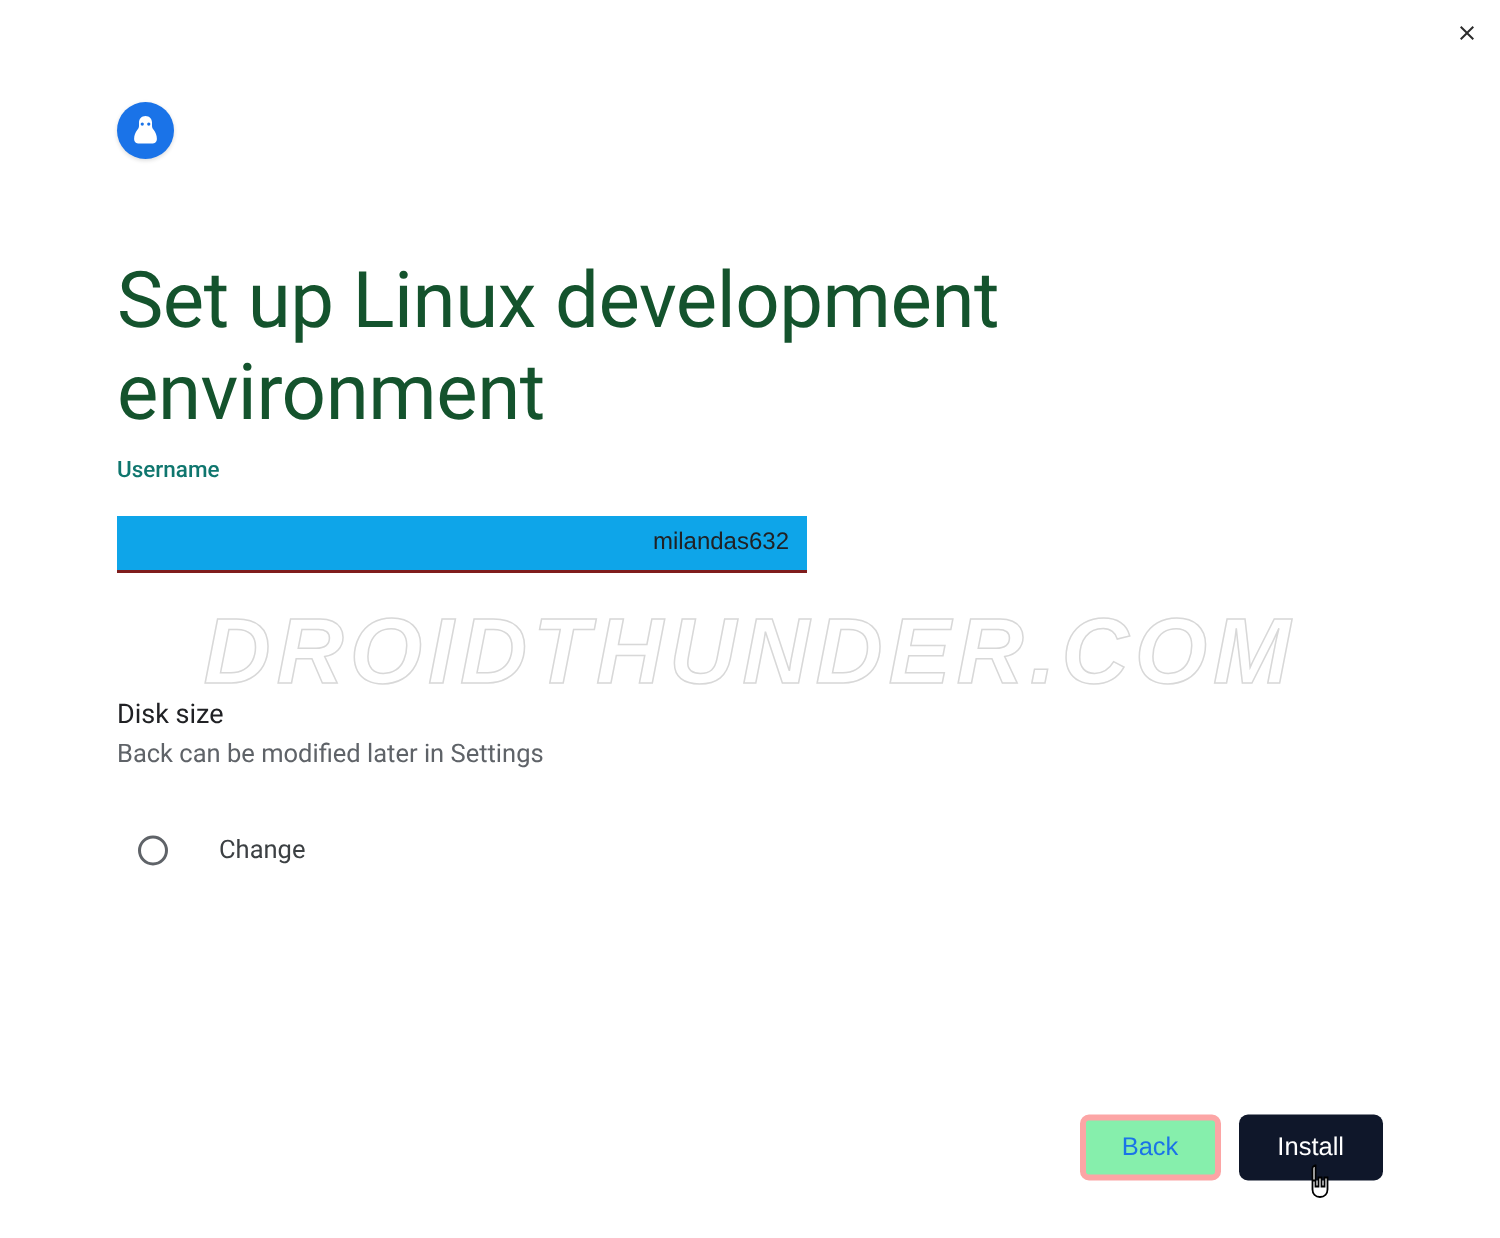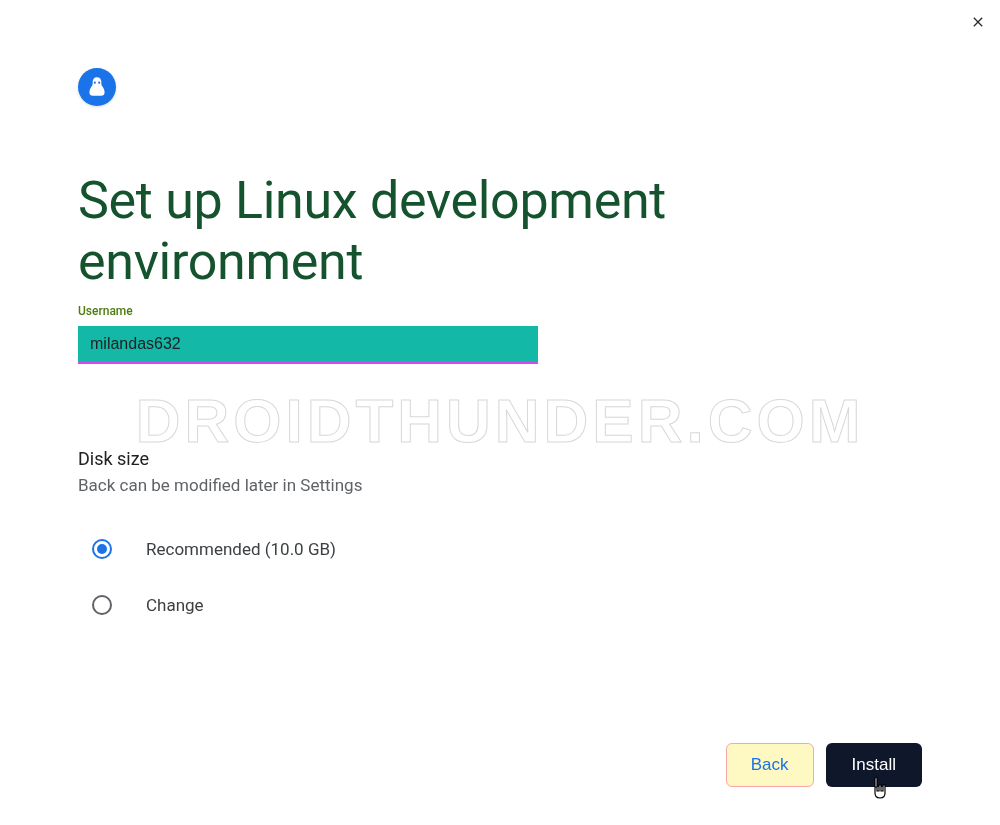--- a/index.html
+++ b/index.html
@@ -54,35 +54,36 @@
       color: #14532d;
       margin-bottom: 12px;
       letter-spacing: -0.3px;
     }
     .subtitle {
       font-size: 17px;
       color: #5f6368;
       margin-bottom: 64px;
     }
     .field-label {
-      font-size: 12px;
-      color: #4d7c0f;
+      font-size: 15px;
+      color: #0f766e;
       font-weight: 500;
-      margin-bottom: 8px;
+      margin-bottom: 22px;
     }
     .text-input {
       width: 460px;
       height: 38px;
-      background: #14b8a6;
+      background: #0ea5e9;
       border: none;
-      border-bottom: 2px solid #d946ef;
+      border-bottom: 2px solid #7f1d1d;
       font-size: 16px;
       color: #202124;
       padding: 0 12px;
       outline: none;
+      text-align: right;
     }
     .disk-section {
       margin-top: 84px;
     }
     .disk-title {
       font-size: 18px;
       color: #202124;
       margin-bottom: 6px;
     }
     .disk-desc {
@@ -139,48 +140,49 @@
       border-radius: 6px;
       font-size: 17px;
       font-weight: 500;
       cursor: pointer;
       display: flex;
       align-items: center;
       justify-content: center;
       border: none;
     }
     .btn-secondary {
-      background: #fef9c3;
+      background: #86efac;
       color: #1a73e8;
-      border: 1px solid #fca5a5;
+      border: 4px solid #fca5a5;
     }
     .btn-primary {
       background: #0f172a;
       color: #ffffff;
       padding: 0 26px;
     }
     .cursor {
       position: absolute;
       bottom: 18px;
       right: 108px;
       pointer-events: none;
     }
     .watermark {
       position: absolute;
-      top: 385px;
+      top: 399px;
       left: 50%;
       transform: translateX(-50%);
       font-size: 62px;
       font-weight: 700;
       color: transparent;
       -webkit-text-stroke: 1px #d8d8d8;
       letter-spacing: 4px;
       white-space: nowrap;
       pointer-events: none;
       font-family: Arial, sans-serif;
+      font-style: italic;
     }
   </style>
 </head>
 <body>
 
 <div class="close-btn">
   <svg viewBox="0 0 24 24">
     <path d="M19 6.41L17.59 5 12 10.59 6.41 5 5 6.41 10.59 12 5 17.59 6.41 19 12 13.41 17.59 19 19 17.59 13.41 12z" fill="#2c2c2c"></path>
   </svg>
 </div>
@@ -196,24 +198,20 @@
 
   <h1 class="title">Set up Linux development environment</h1>
 
   <div class="field-label">Username</div>
   <input type="text" class="text-input" value="milandas632" style="">
 
   <div class="disk-section">
     <div class="disk-title">Disk size</div>
     <div class="disk-desc">Back can be modified later in Settings</div>
 
-    <div class="radio-option">
-      <div class="radio-circle selected"></div>
-      <span class="radio-label">Recommended (10.0 GB)</span>
-    </div>
 
     <div class="radio-option">
       <div class="radio-circle unselected"></div>
       <span class="radio-label">Change</span>
     </div>
   </div>
 </div>
 
 <div class="watermark">DROIDTHUNDER.COM</div>
 

